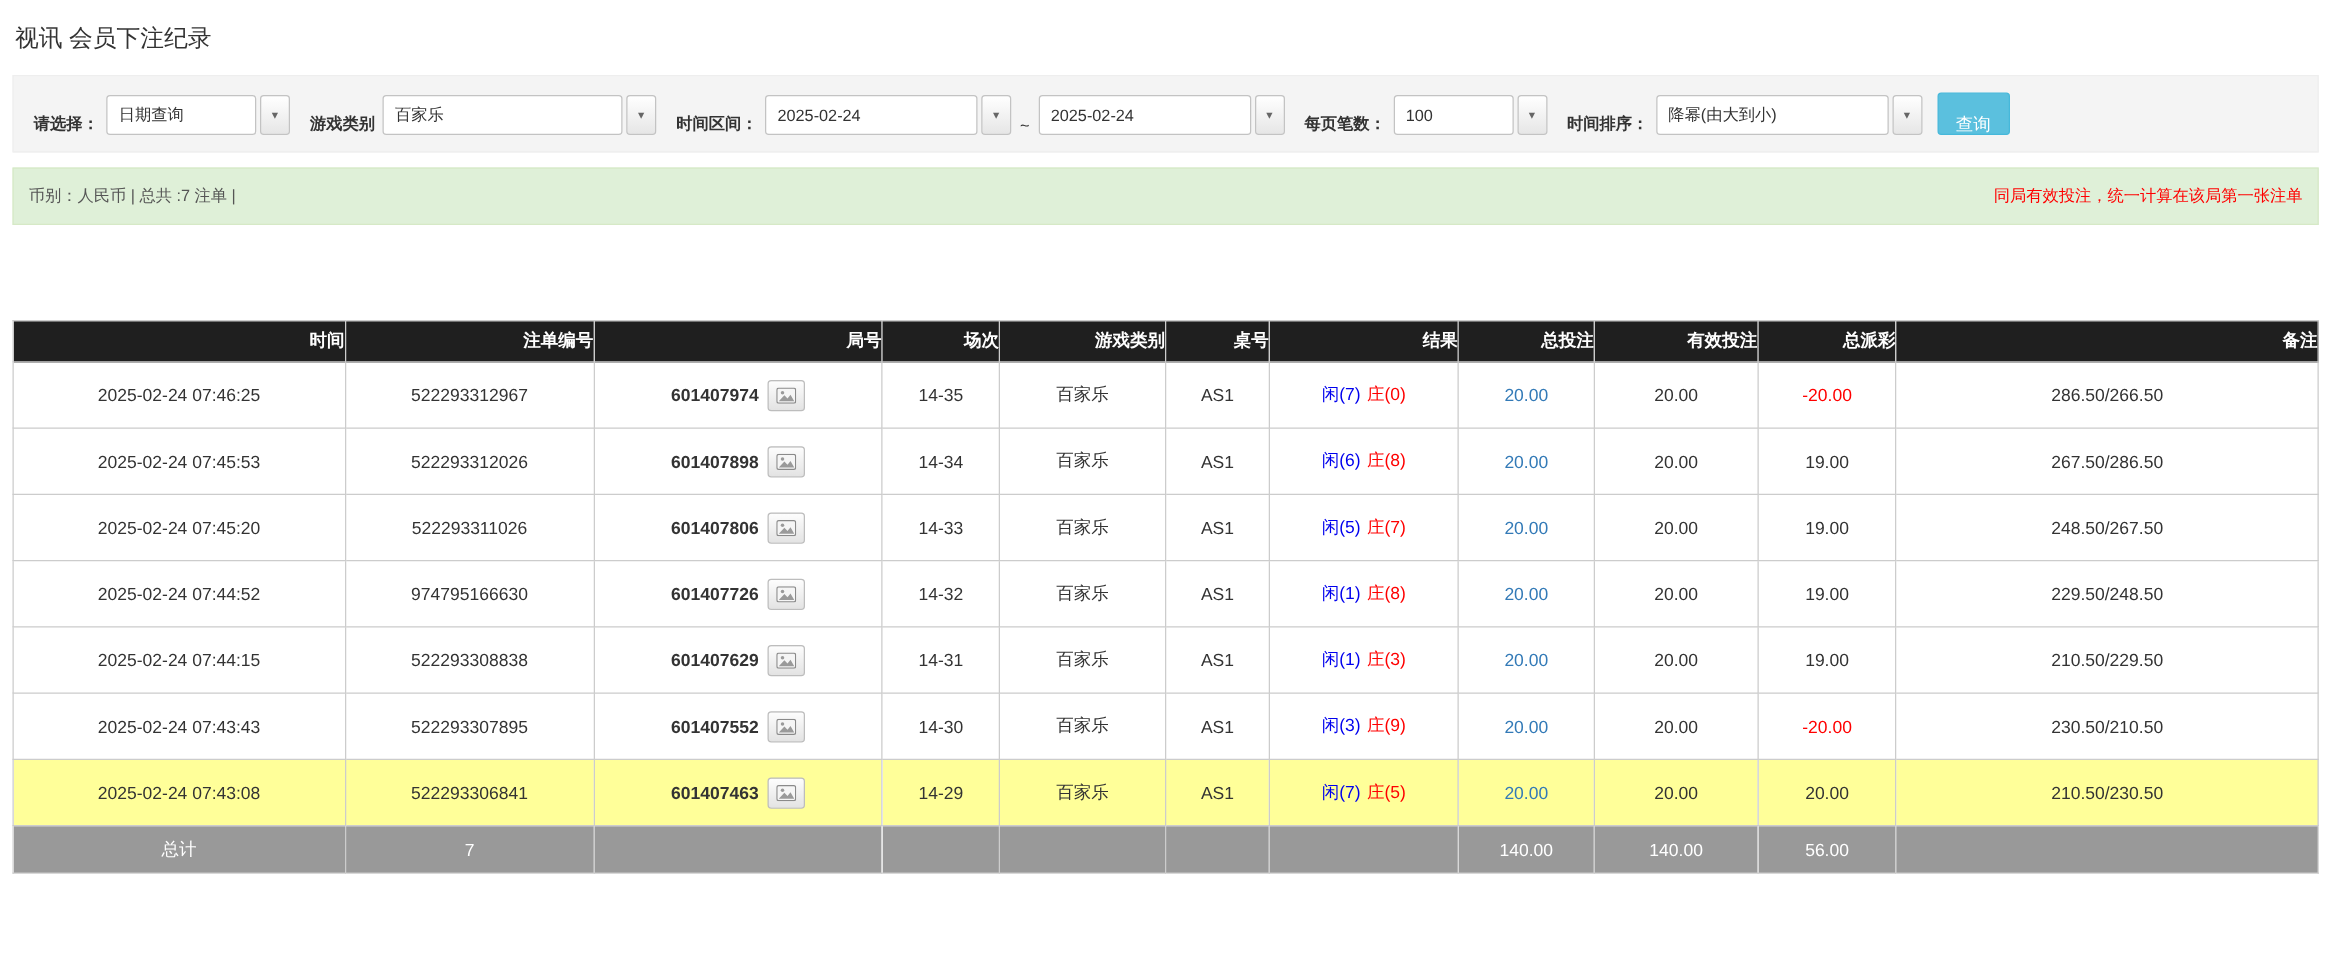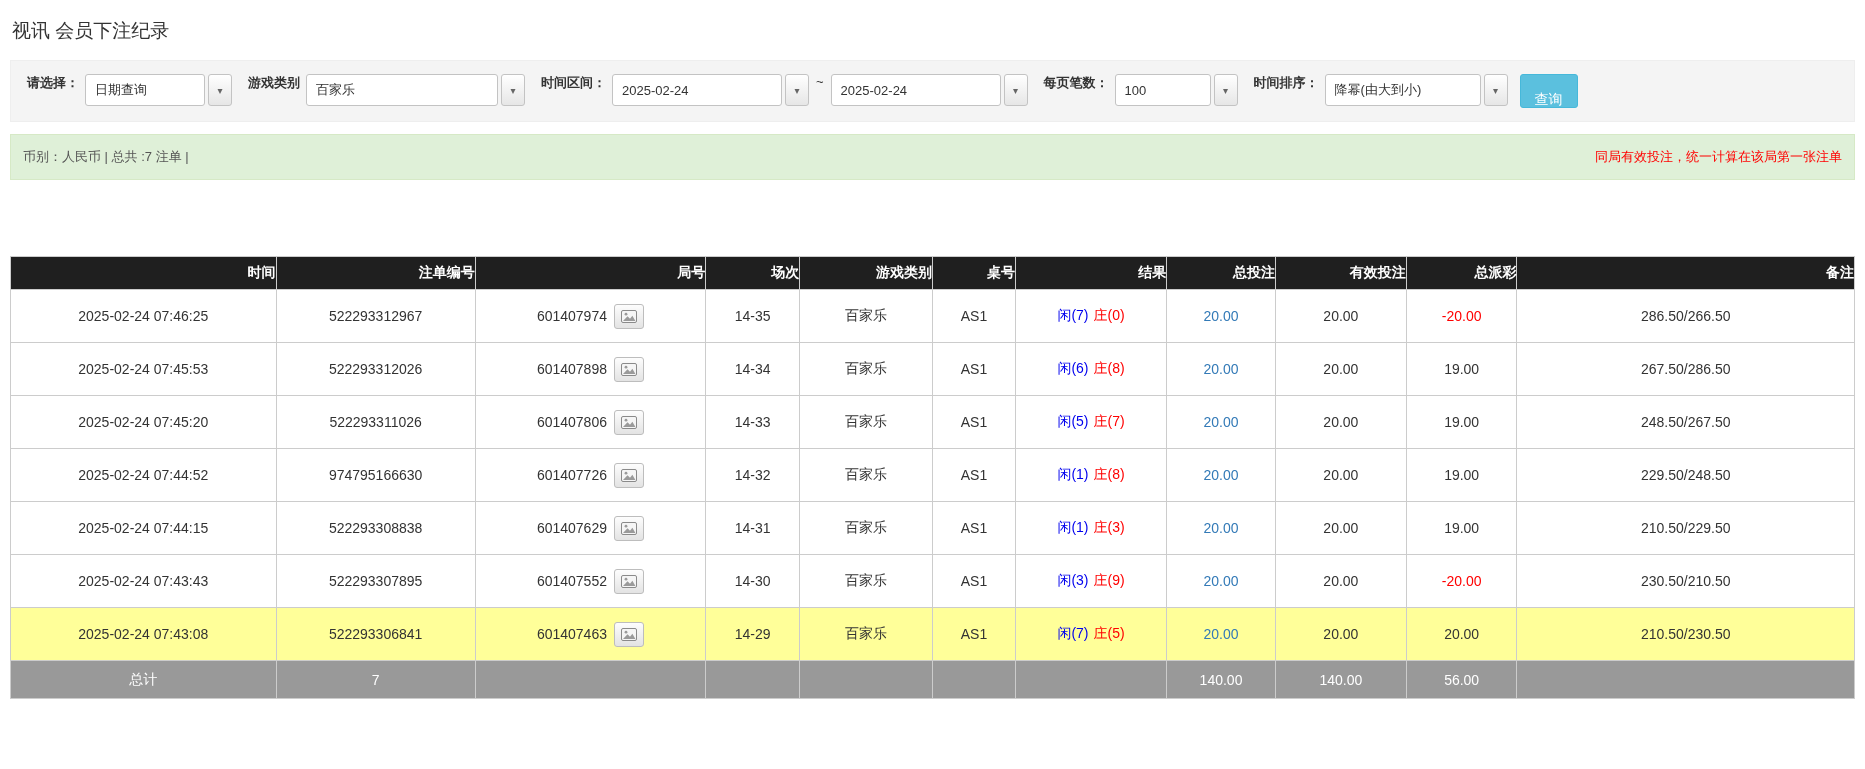--- a/index.html
+++ b/index.html
@@ -9,42 +9,42 @@
     font-family: "Liberation Sans", "DejaVu Sans", sans-serif;
     color: #333; font-size: 14px; overflow: hidden;
   }
   .page { padding: 14px 10px 0 10px; }
 
   .page-title { font-size: 19px; font-weight: 400; color: #333; margin: 4px 0 16px 2px; }
 
   
   .filter-bar {
     background: #f4f4f4; border: 1px solid #eee;
-    padding: 13px 10px; display: flex; align-items: flex-start; white-space: nowrap;
+    padding: 13px 10px; display: flex; align-items: flex-end; white-space: nowrap;
   }
   .flabel { font-weight: bold; font-size: 13px; color: #333; margin: 0 6px 0 16px; }
   .flabel.first { margin-left: 6px; }
   .combo { display: inline-flex; align-items: center; }
   .combo-input {
     height: 32px; border: 1px solid #c3c3c3; border-radius: 3px;
     padding: 0 9px; font-size: 13px; color: #333; background: #fff;
     font-family: inherit; outline: none;
   }
   .combo-arrow {
     width: 24px; height: 32px; margin-left: 3px;
     border: 1px solid #c3c3c3; border-radius: 3px;
     background: linear-gradient(#ffffff, #e6e6e6);
     display: inline-flex; align-items: center; justify-content: center;
     font-size: 10px; color: #666; cursor: pointer;
   }
   .w-query { width: 120px; }
   .w-game  { width: 192px; }
   .w-date  { width: 170px; }
   .w-size  { width: 96px;  }
-  .w-sort  { width: 156px; }
+  .w-sort  { width: 186px; }
   .tilde { margin: 0 7px; color: #333; font-size: 13px; }
   .search-btn {
     height: 32px; padding: 16px 14px; margin-left: 12px;
     background: #5bc0de; border: 1px solid #46b8da; border-radius: 3px;
     color: #fff; font-size: 14px; font-family: inherit; cursor: pointer;
   }
 
   
   .summary-bar {
     margin-top: 12px; background: #dff0d8; border: 1px solid #d6e9c6;
@@ -60,21 +60,21 @@
   .grid th {
     background: #1f1f1f; color: #fff; font-size: 14px; font-weight: bold;
     height: 33px; border: 1px solid #cccccc; text-align: right;
   }
   .grid td {
     border: 1px solid #ccc; text-align: center; height: 53px;
     font-size: 14px; color: #333; background: #fff; overflow: hidden;
   }
   tr.highlight td { background: #ffff99; }
 
-  .round-wrap { display: inline-flex; align-items: center; justify-content: flex-end; }
+  .round-wrap { display: inline-flex; align-items: center; justify-content: flex-end; font-weight: bold; }
   .icon-btn {
     display: inline-flex; align-items: center; justify-content: center;
     width: 30px; height: 25px; margin-left: 7px;
     border: 1px solid #bdbdbd; border-radius: 3px;
     background: linear-gradient(#fdfdfd, #e3e3e3); cursor: pointer;
   }
 
   .player { color: #0000ee; margin-right: 5px; }
   .banker { color: #ff0000; }
   .bet-link { color: #337ab7; cursor: pointer; }

